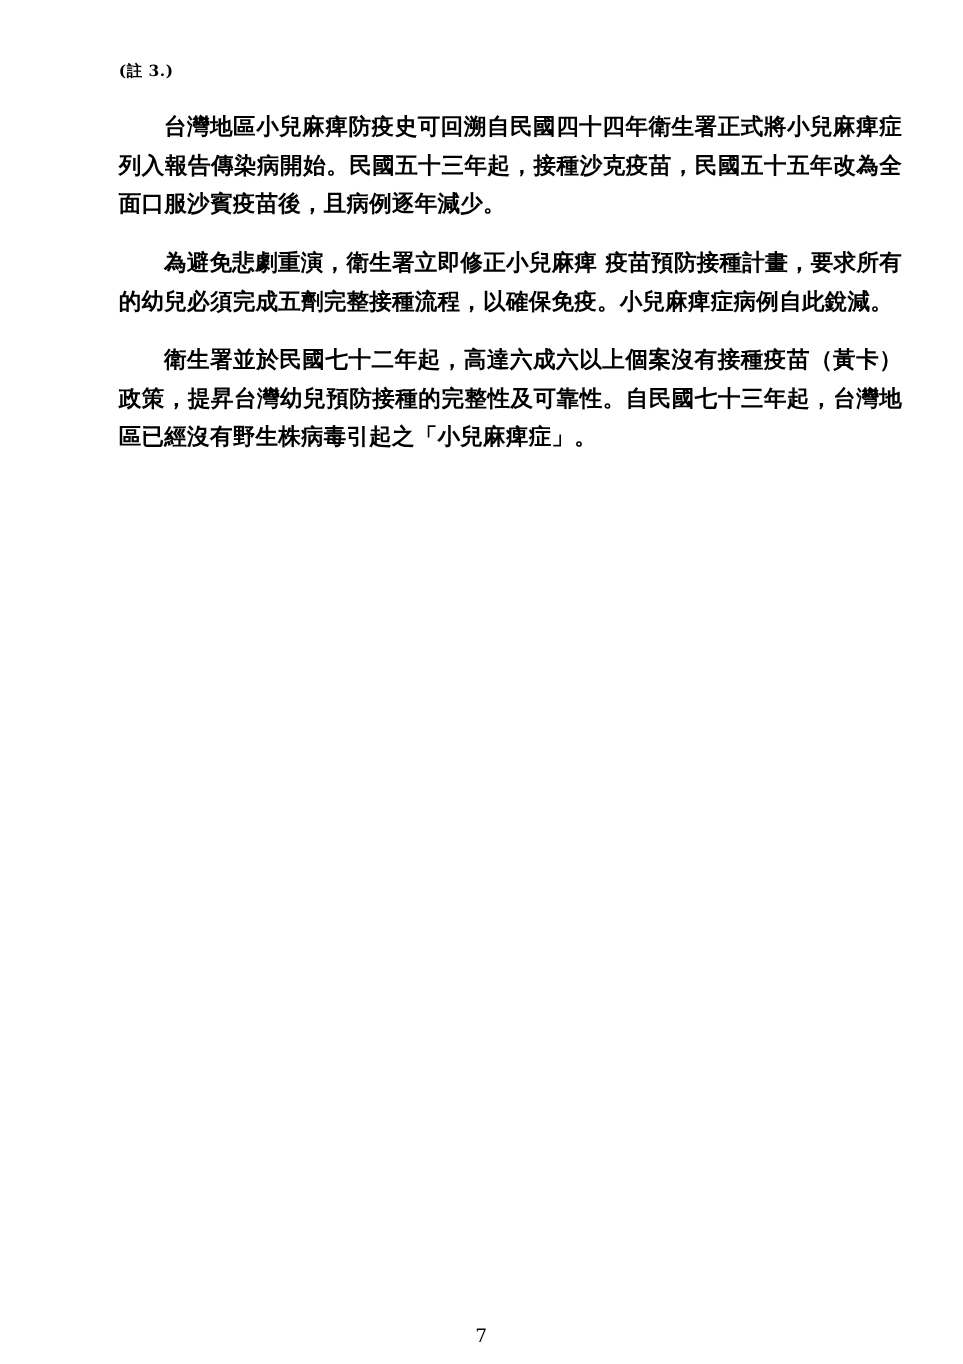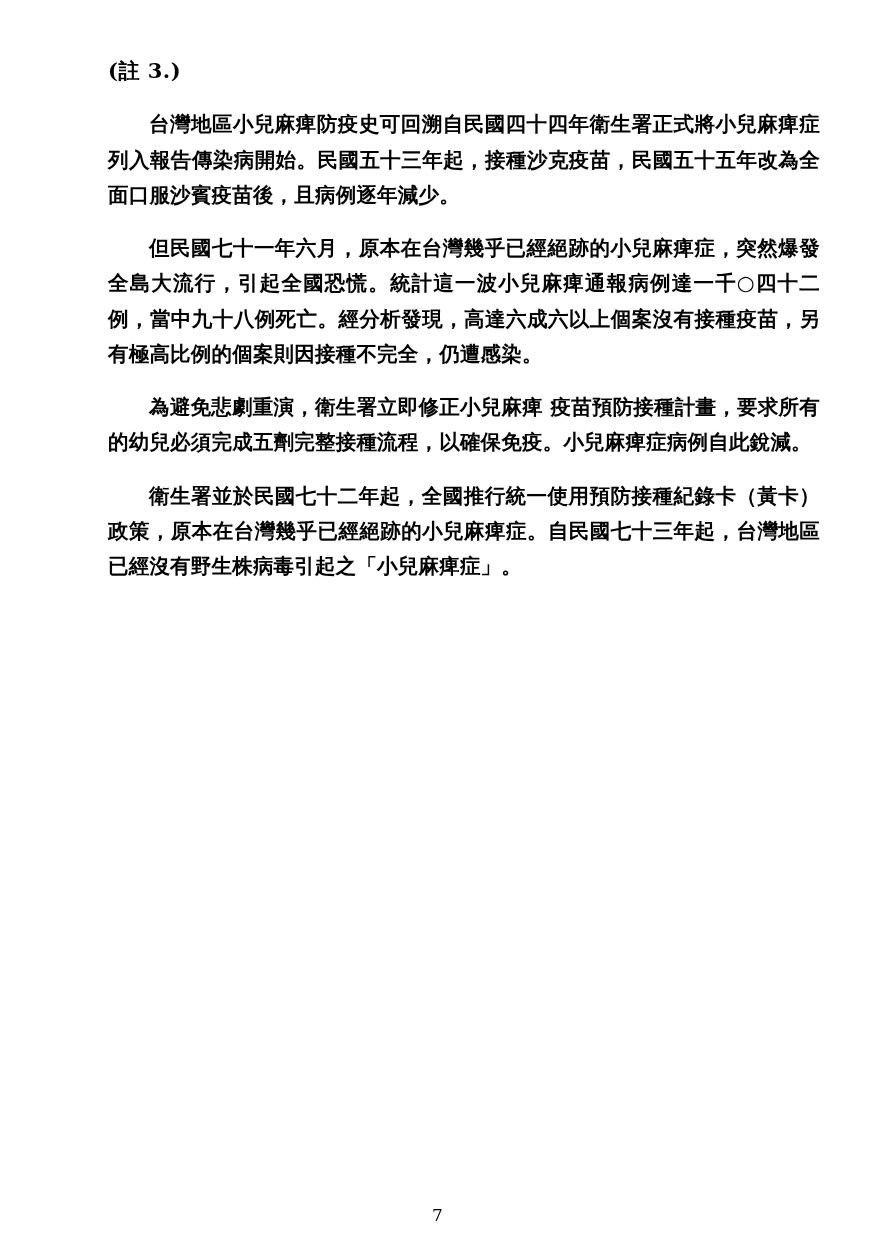--- a/index.html
+++ b/index.html
@@ -20,21 +20,21 @@
   }
   .content {
     position: absolute;
     left: 108px;
     top: 56px;
     width: 712px;
   }
   .doc-heading {
     font-family: "DejaVu Serif", serif;
     font-weight: bold;
-    font-size: 21px;
+    font-size: 14px;
     color: #000000;
     letter-spacing: 0.5px;
     margin: 0 0 22px 0;
     line-height: 1.4;
   }
   .para {
     font-family: "DejaVu Serif", serif;
     font-size: 20.5px;
     color: #000000;
     line-height: 1.72;
@@ -59,22 +59,21 @@
 </head>
 <body>
 
 <div class="page">
   <div class="content">
 
     <h1 class="doc-heading">(註 3.)</h1>
 
     <p class="para">台灣地區小兒麻痺防疫史可回溯自民國四十四年衛生署正式將小兒麻痺症列入報告傳染病開始。民國五十三年起，接種沙克疫苗，民國五十五年改為全面口服沙賓疫苗後，且病例逐年減少。</p>
 
-    <p class="para">但民國七十一年六月，原本在台灣幾乎已經絕跡的小兒麻痺症，突然爆發全島大流行，引起全國恐慌。統計這一波小兒麻痺通報病例達一千○四十二例，當中九十八例死亡。經分析發現，高達六成六以上個案沒有接種疫苗，另有極高比例的個案則因接種不完全，仍遭感染。</p>
 
     <p class="para">為避免悲劇重演，衛生署立即修正小兒麻痺 疫苗預防接種計畫，要求所有的幼兒必須完成五劑完整接種流程，以確保免疫。小兒麻痺症病例自此銳減。</p>
 
-    <p class="para">衛生署並於民國七十二年起，全國推行統一使用預防接種紀錄卡（黃卡）政策，原本在台灣幾乎已經絕跡的小兒麻痺症。自民國七十三年起，台灣地區已經沒有野生株病毒引起之「小兒麻痺症」。</p>
+    <p class="para">衛生署並於民國七十二年起，高達六成六以上個案沒有接種疫苗（黃卡）政策，提昇台灣幼兒預防接種的完整性及可靠性。自民國七十三年起，台灣地區已經沒有野生株病毒引起之「小兒麻痺症」。</p>
 
   </div>
 
   <div class="page-number">7</div>
 </div>
 
 </body></html>

